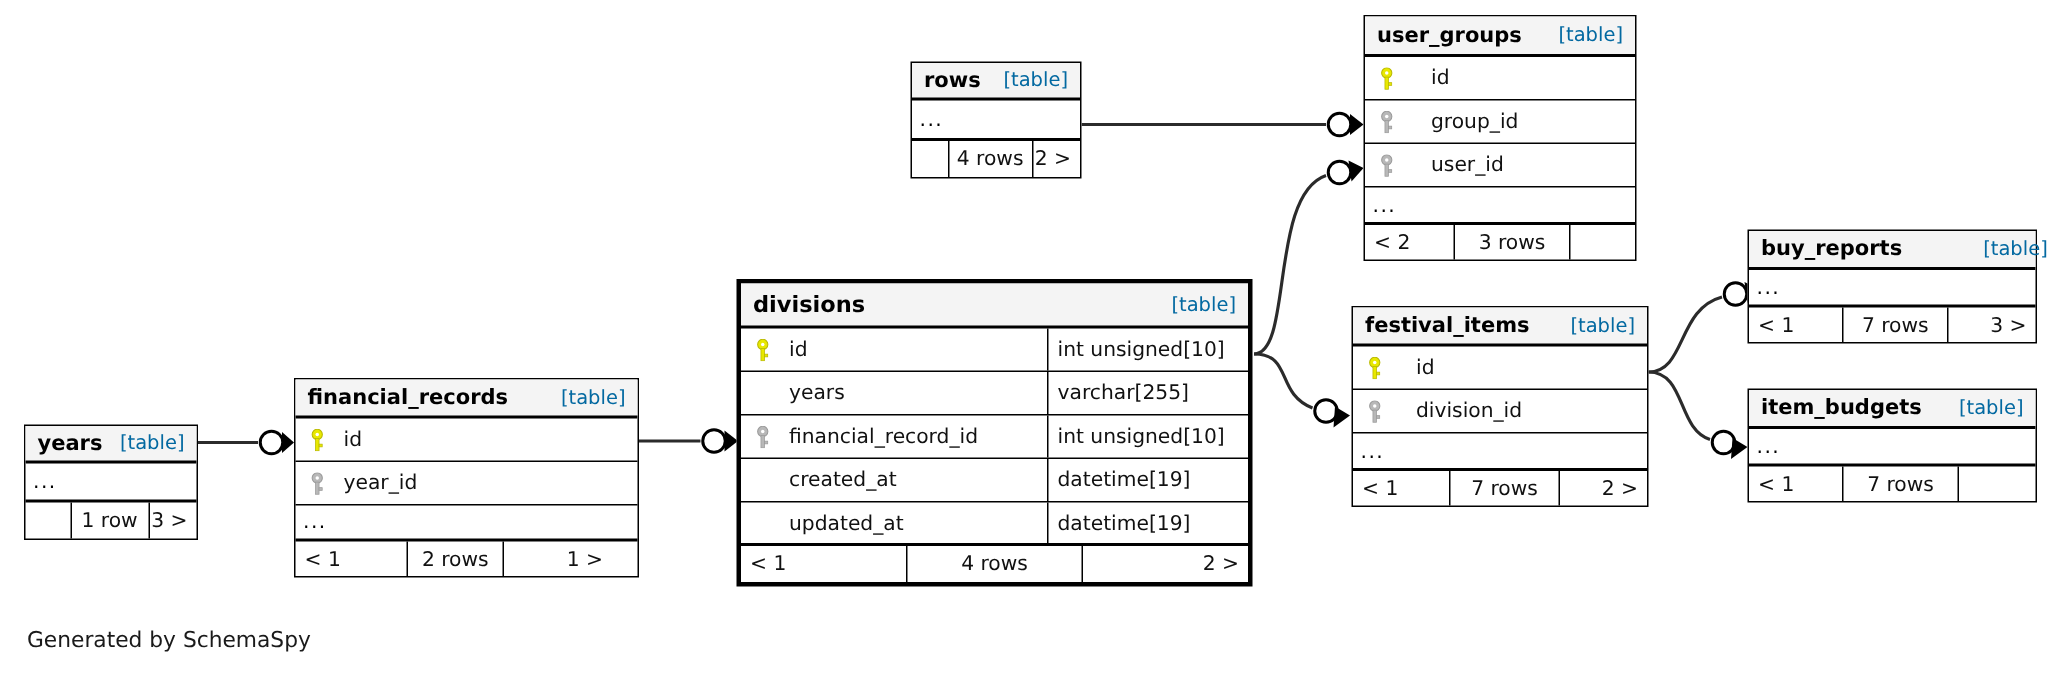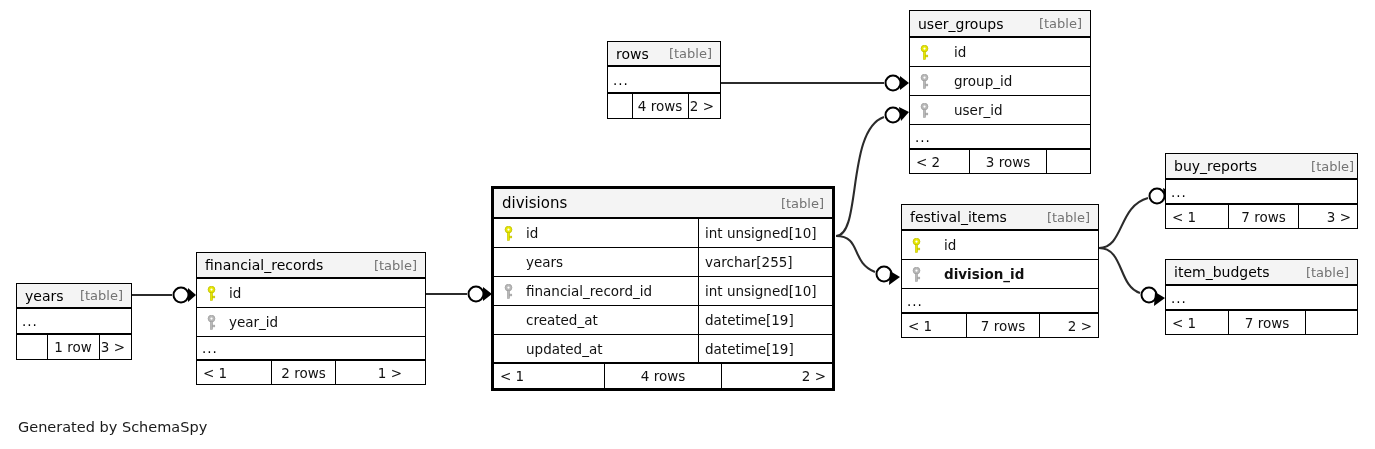--- a/index.html
+++ b/index.html
@@ -44,27 +44,27 @@
     background: #f4f4f4;
     border-bottom: 2px solid #000000;
     box-sizing: border-box;
     display: flex;
     align-items: center;
     justify-content: space-between;
     padding: 0 8px;
     white-space: nowrap;
   }
   .tbl-name {
-    font-weight: normal;
+    font-weight: bold;
     font-size: 14px;
     color: #000000;
   }
   .tbl-tag {
     font-size: 13px;
-    color: #737373;
+    color: #0369a1;
     padding-left: 10px;
     text-align: right;
   }
   .col-row {
     display: flex;
     align-items: stretch;
     border-bottom: 1px solid #000000;
     box-sizing: border-box;
     white-space: nowrap;
   }
@@ -393,21 +393,21 @@
     <div class="col-row" style="height:29px;">
       <div class="col-left">
         <span class="keyslot">
           <svg width="11" height="15" viewBox="0 0 11 15">
               <circle cx="5.5" cy="3.6" r="3.4" fill="#b8b8b8" stroke="#9a9a9a" stroke-width="0.7"></circle>
               <circle cx="5.5" cy="3.6" r="1.15" fill="#ffffff"></circle>
               <rect x="4.3" y="6.4" width="2.4" height="8.1" fill="#b8b8b8" stroke="#9a9a9a" stroke-width="0.5"></rect>
               <rect x="6.7" y="10.1" width="2.1" height="1.8" fill="#b8b8b8" stroke="#9a9a9a" stroke-width="0.5"></rect>
             </svg>
         </span>
-        <span class="colname" style="padding-left:19px;font-weight:bold;">division_id</span>
+        <span class="colname" style="padding-left:19px;">division_id</span>
       </div>
     </div>
     <div class="ellipsis-row" style="height:25px;">...</div>
     <div class="tbl-foot" style="height:23px;">
       <div class="foot-cell c-left" style="width:64px;">&lt; 1</div>
       <div class="foot-cell c-center" style="width:74px;">7 rows</div>
       <div class="foot-cell c-right" style="width:58px;">2 &gt;</div>
     </div>
   </div>
 

